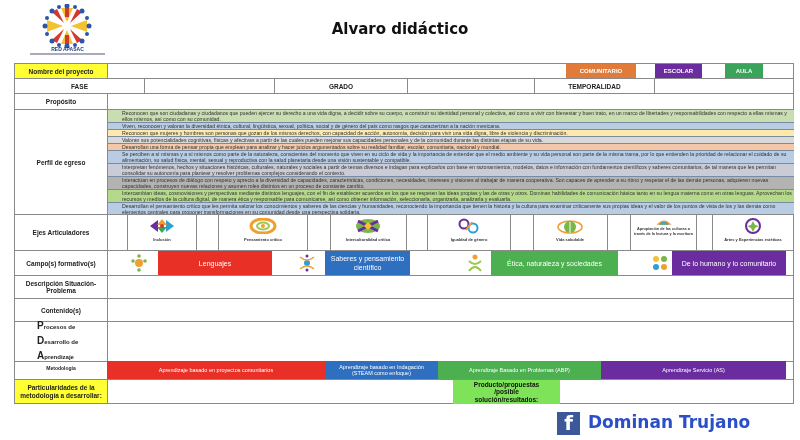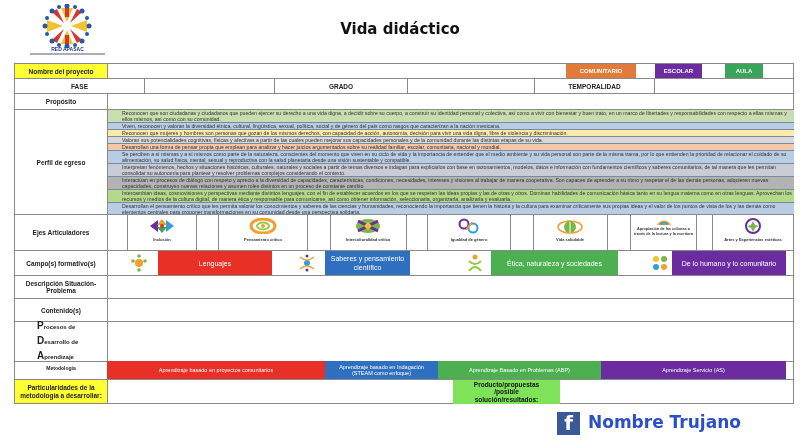--- a/index.html
+++ b/index.html
@@ -59,21 +59,21 @@
         <circle cx="-20" cy="8" r="2"></circle>
           <circle cx="20" cy="8" r="2"></circle>
         <circle cx="-8" cy="19" r="2"></circle>
           <circle cx="8" cy="19" r="2"></circle>
       </g>
     </g>
   </svg>
   <div class="logo-text">RED APASAC</div>
   <div class="logo-sub"></div>
 </div>
-<div class="abs title">Vida didáctico</div>
+<div class="abs title">Alvaro didáctico</div>
 
 <div class="cell yellow lbl" style="left:14px;top:63px;width:94px;height:16px;">Nombre del proyecto</div>
 <div class="cell" style="left:107px;top:63px;width:687px;height:16px;border-left:none;"></div>
 <div class="pill" style="left: 566px; top: 64px; width: 70px; height: 14px; background: rgb(224, 123, 57);">COMUNITARIO</div>
 <div class="pill" style="left: 655px; top: 64px; width: 47px; height: 14px; background: rgb(106, 44, 158);">ESCOLAR</div>
 <div class="pill" style="left: 725px; top: 64px; width: 38px; height: 14px; background: rgb(58, 165, 90);">AULA</div>
 
 <div class="cell lbl" style="left:14px;top:78px;width:131px;height:16px;">FASE</div>
 <div class="cell" style="left:144px;top:78px;width:131px;height:16px;"></div>
 <div class="cell lbl" style="left:274px;top:78px;width:134px;height:16px;">GRADO</div>
@@ -220,13 +220,13 @@
 <div class="meto" style="left: 325px; width: 113px; padding: 0px 14px; background: rgb(47, 111, 191);">Aprendizaje basado en Indagación (STEAM como enfoque)</div>
 <div class="meto" style="left: 438px; width: 163px; background: rgb(76, 175, 80);">Aprendizaje Basado en Problemas (ABP)</div>
 <div class="meto" style="left: 601px; width: 185px; background: rgb(106, 44, 158);">Aprendizaje Servicio (AS)</div>
 <div class="abs" style="left:786px;top:361px;width:8px;height:19px;border:1px solid #8a8a8a;border-left:none;"></div>
 
 <div class="cell yellow" style="left:14px;top:379px;width:94px;height:25px;font-size:6.5px;line-height:7.5px;padding:0 4px;">Particularidades de la metodología a desarrollar:</div>
 <div class="cell" style="left:107px;top:379px;width:687px;height:25px;"></div>
 <div class="abs" style="left:453px;top:380px;width:107px;height:24px;background:#7fe35a;color:#111;font-size:6.5px;font-weight:bold;display:flex;align-items:center;justify-content:center;text-align:center;line-height:7.5px;padding:0 16px;">Producto/propuestas /posible solución/resultados:</div>
 
 <div class="abs fb-box">f</div>
-<div class="abs fb-name">Nombre Trujano</div>
+<div class="abs fb-name">Dominan Trujano</div>
 
 </body></html>

